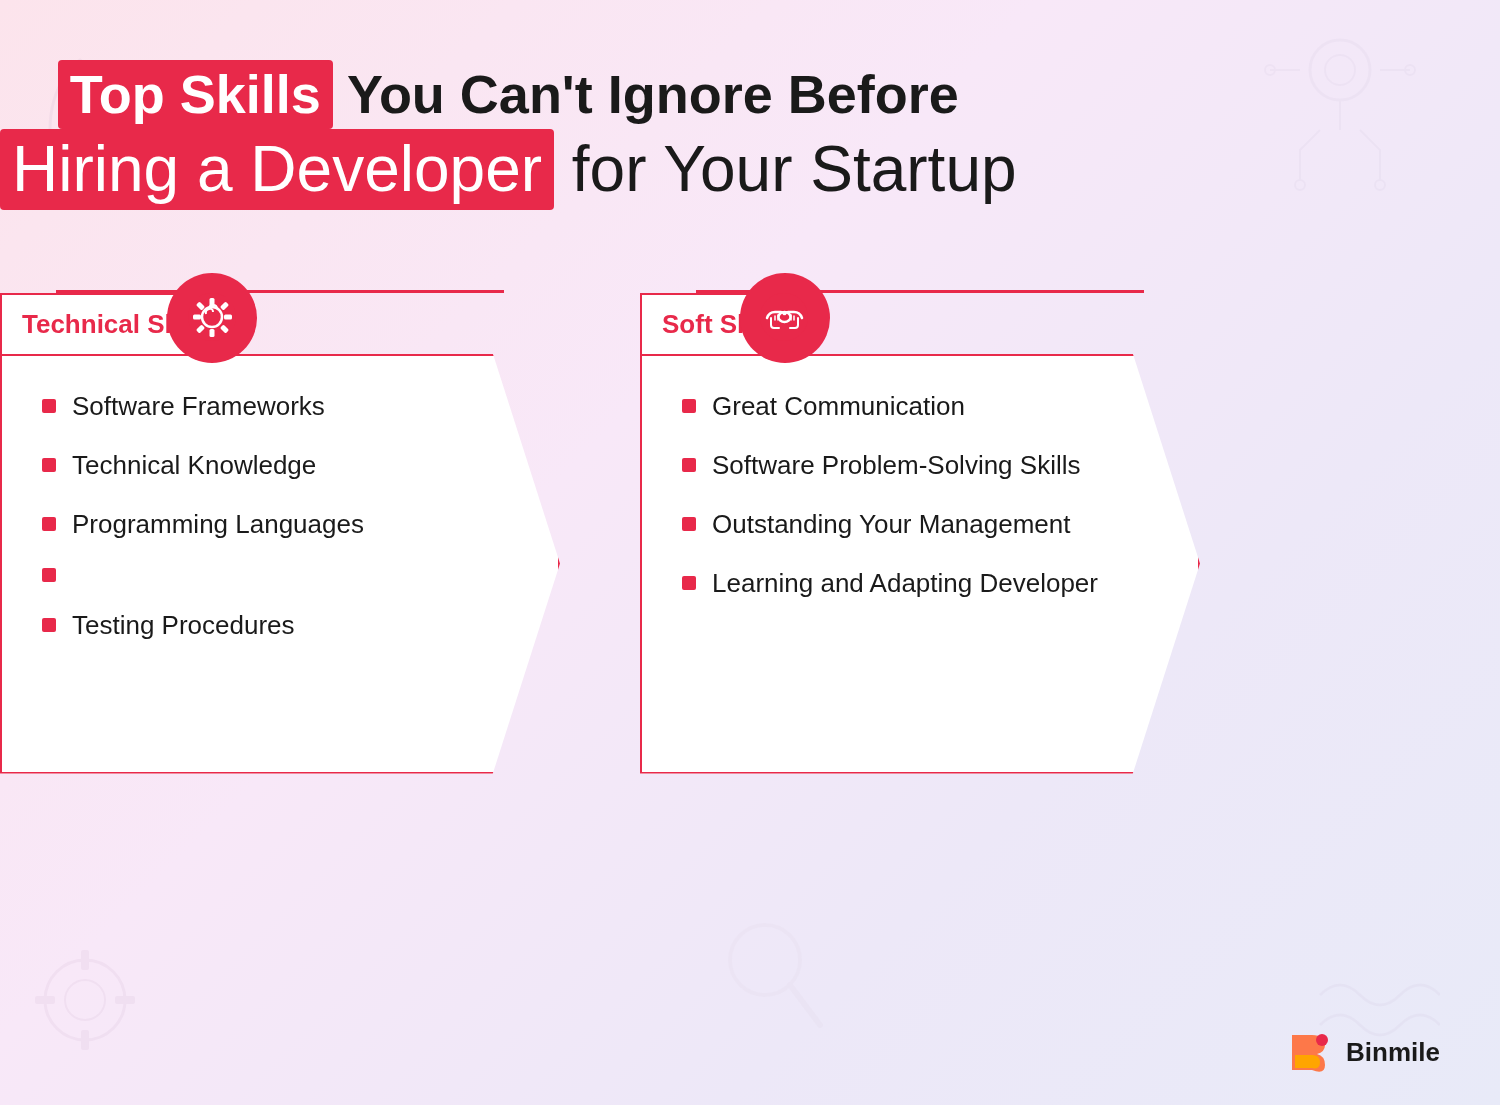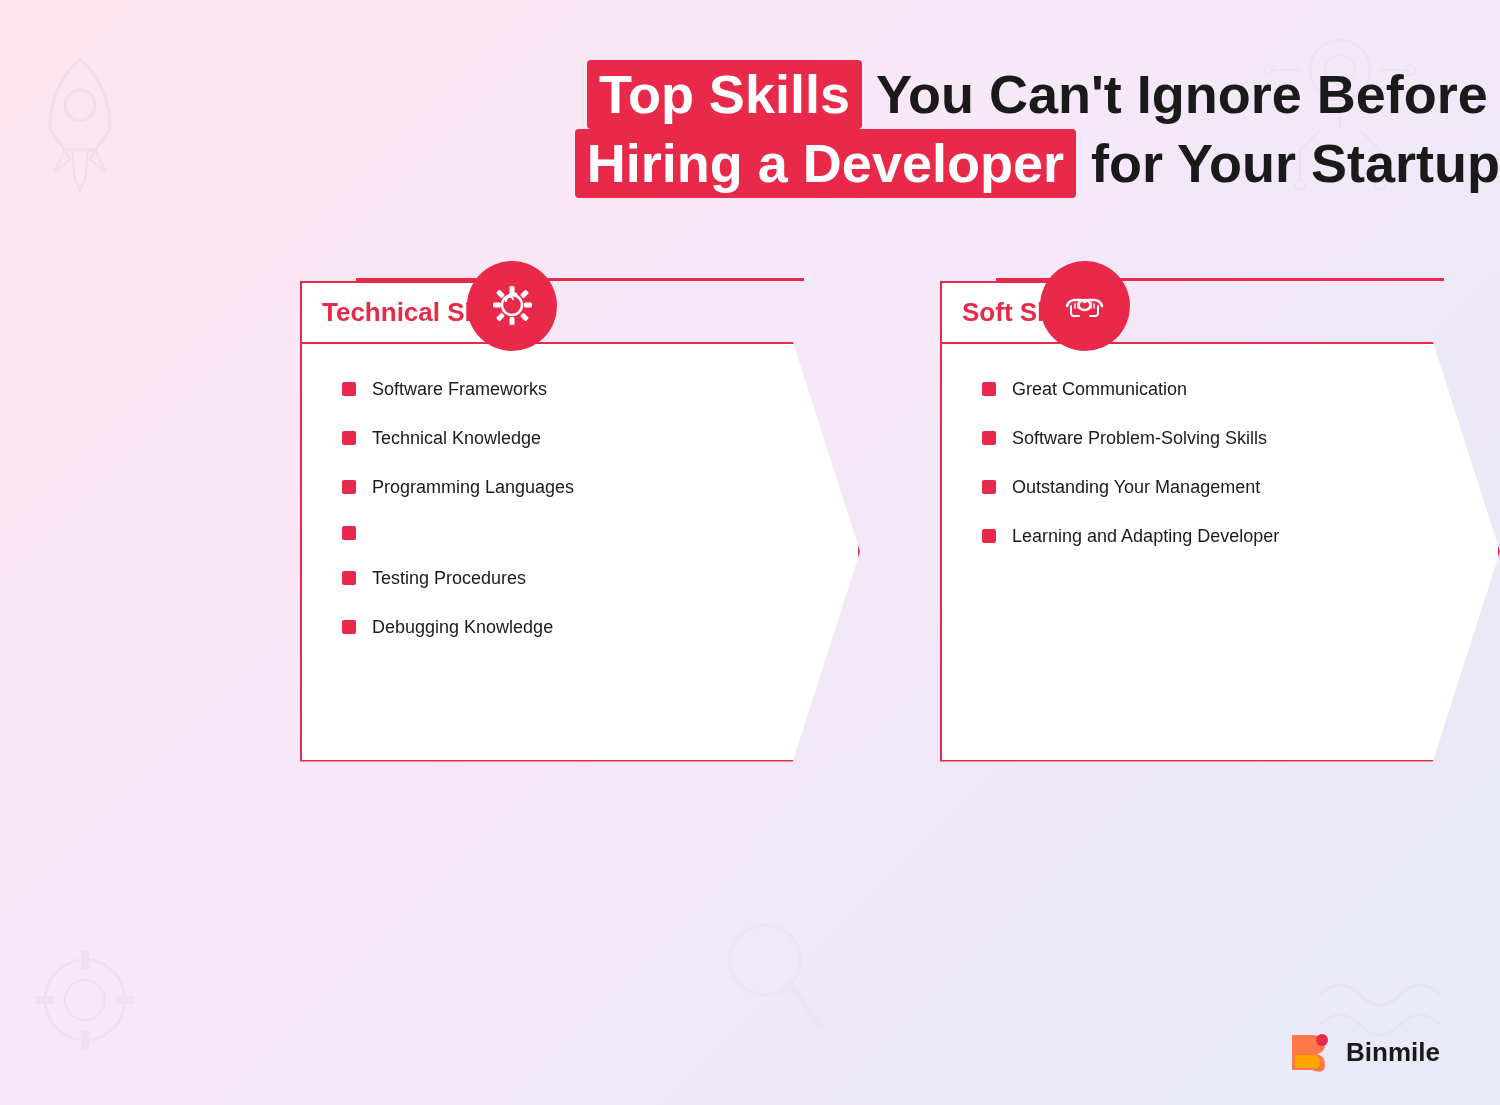--- a/index.html
+++ b/index.html
@@ -12,40 +12,40 @@
       overflow: hidden;
       position: relative;
     }
 
     
     .main-content {
       position: relative;
       z-index: 1;
       display: flex;
       flex-direction: column;
-      align-items: flex-end;
+      align-items: flex-start;
       padding-top: 60px;
     }
 
     
     .title-section {
       text-align: center;
       margin-bottom: 60px;
     }
 
     .title-line1 {
       font-size: 54px;
       font-weight: 800;
       color: #1a1a1a;
       line-height: 1.2;
     }
 
     .title-line2 {
-      font-size: 54px;
-      font-weight: 700;
+      font-size: 64px;
+      font-weight: 400;
       color: #1a1a1a;
       line-height: 1.2;
     }
 
     .highlight-red {
       background-color: #e8294a;
       color: white;
       padding: 2px 12px;
       border-radius: 4px;
       display: inline-block;
@@ -117,21 +117,21 @@
     .skill-list {
       list-style: none;
       padding: 0;
       margin: 0;
     }
 
     .skill-list li {
       display: flex;
       align-items: center;
       gap: 16px;
-      font-size: 18px;
+      font-size: 26px;
       font-weight: 500;
       color: #1a1a1a;
       margin-bottom: 28px;
     }
 
     .skill-list li:last-child {
       margin-bottom: 0;
     }
 
     .bullet {
@@ -310,24 +310,20 @@
             <span class="bullet"></span>
             <span>Programming Languages</span>
           </li>
           <li>
             <span class="bullet"></span>
           </li>
           <li>
             <span class="bullet"></span>
             <span>Testing Procedures</span>
           </li>
-          <li>
-            <span class="bullet"></span>
-            <span>Debugging Knowledge</span>
-          </li>
         </ul>
       </div>
     </div>
 
     <div class="skill-card">
       <div class="top-divider"></div>
       <div class="card-header-wrapper">
         <div class="card-header-box">
           <span class="card-title">Soft Skills</span>
         </div>

